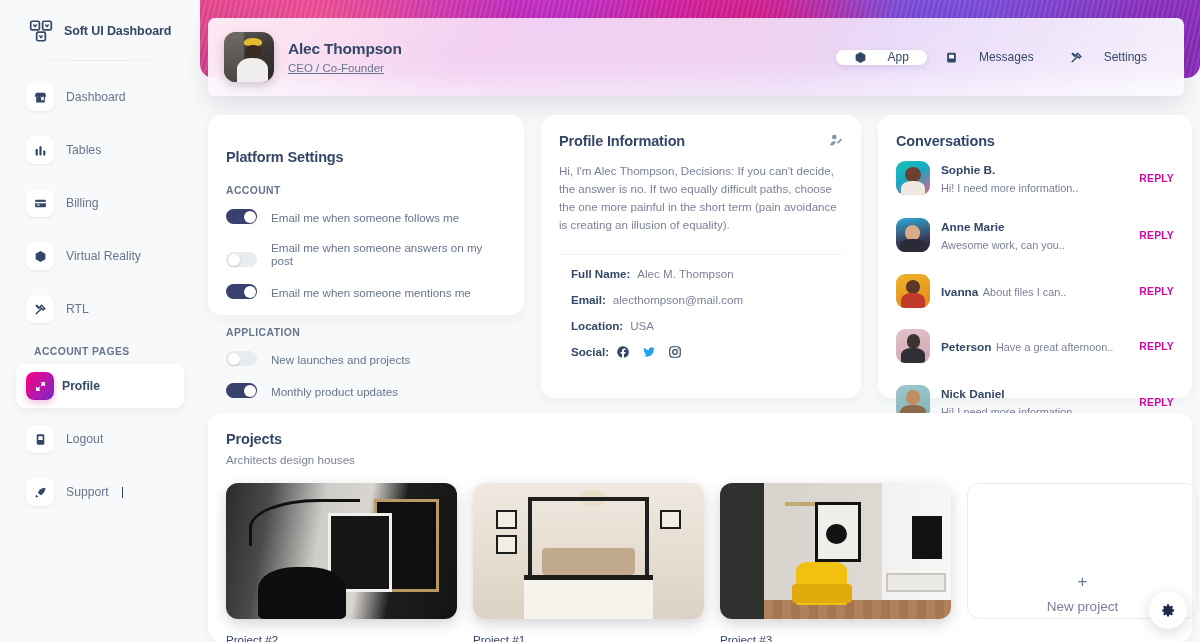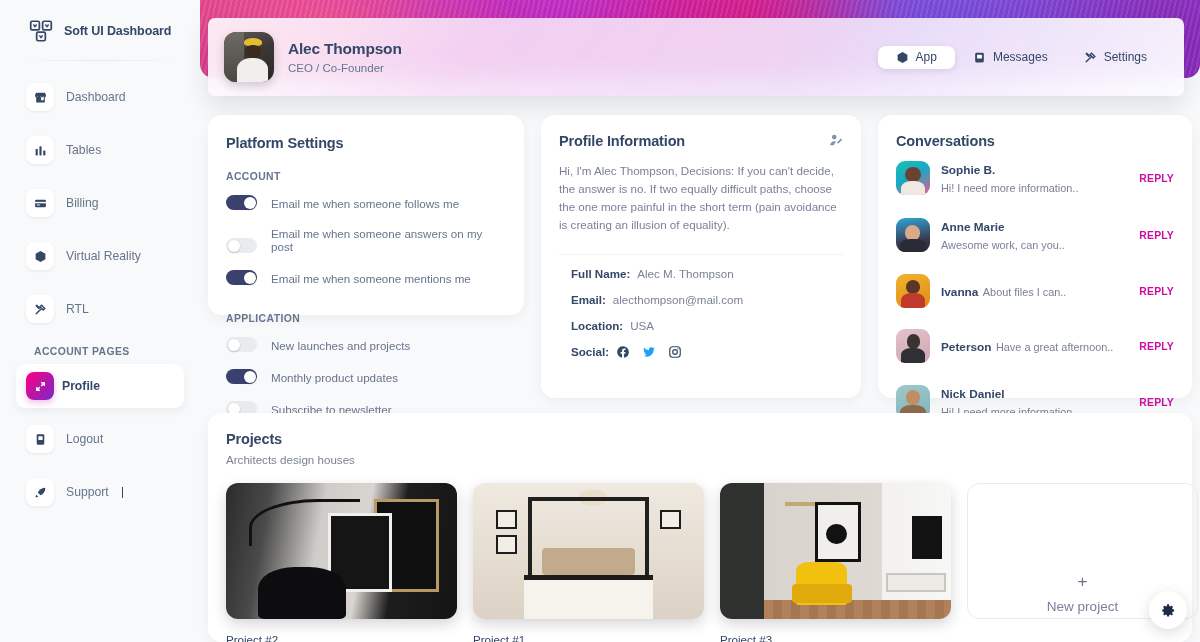--- a/index.html
+++ b/index.html
@@ -103,43 +103,43 @@
   .av-wall { position:absolute; left:0; top:0; width:40%; height:100%;
              background: linear-gradient(180deg,#6e6a66,#4b4844); }
   .av-hat { position:absolute; left:40%; top:12%; width:36%; height:16%;
             background:#e3bb31; border-radius: 50% 50% 30% 30%; }
   .av-face{ position:absolute; left:41%; top:26%; width:32%; height:26%;
             background:#3a2a20; border-radius:45%; }
   .av-body{ position:absolute; left:26%; top:52%; width:62%; height:48%;
             background:#f0efed; border-radius: 46% 46% 0 0; }
   .hdr-names { margin-left: 14px; }
   .hdr-name { font-size: 15.5px; font-weight: bold; color: #344767; letter-spacing: -0.2px; }
-  .hdr-role { font-size: 11.5px; color: #67748e; margin-top: 4px; }
+  .hdr-role { font-size: 11.5px; color: #67748e; margin-top: 4px; text-decoration: underline; }
 
   .hdr-tabs {
     margin-left: auto; display: flex; align-items: center;
     gap: 0; padding: 3px;
   }
   .hdr-tab {
-    display: flex; align-items: center; justify-content: center; gap: 7px;
-    height: 23px; padding: 0 18px; border-radius: 8px;
+    display: flex; align-items: center; justify-content: center; gap: 21px;
+    height: 15px; padding: 0 18px; border-radius: 8px;
     font-size: 12px; color: #344767; cursor: pointer; white-space: nowrap;
   }
   .hdr-tab.active { background: #ffffff; box-shadow: 0 2px 6px rgba(20,20,43,0.10); }
   .hdr-tab svg { width: 13px; height: 13px; display:block; }
 
   
   .cards-row { position: absolute; left: 8px; top: 115px; width: 984px; display: flex; gap: 17px; }
   .card {
     background: #ffffff; border-radius: 14px;
     box-shadow: 0 4px 14px rgba(20,20,43,0.05);
   }
   .card-title { font-size: 14.5px; font-weight: bold; color: #344767; letter-spacing: -0.15px; }
 
-  .c-platform { width: 316px; height: 200px; padding: 20px 18px 0 18px; }
+  .c-platform { width: 316px; height: 200px; padding: 34px 18px 0 18px; }
   .sub-head {
     font-size: 10.4px; font-weight: bold; color: #67748e;
     letter-spacing: 0.4px; text-transform: uppercase; margin: 20px 0 4px 0;
   }
   .switch-row { display: flex; align-items: flex-end; gap: 14px; padding: 9px 0 8px 0; }
   .switch {
     width: 31px; height: 15px; border-radius: 9px; flex: none;
     position: relative; cursor: pointer; background: #e9ecef;
   }
   .switch.on { background: #3a416f; }

